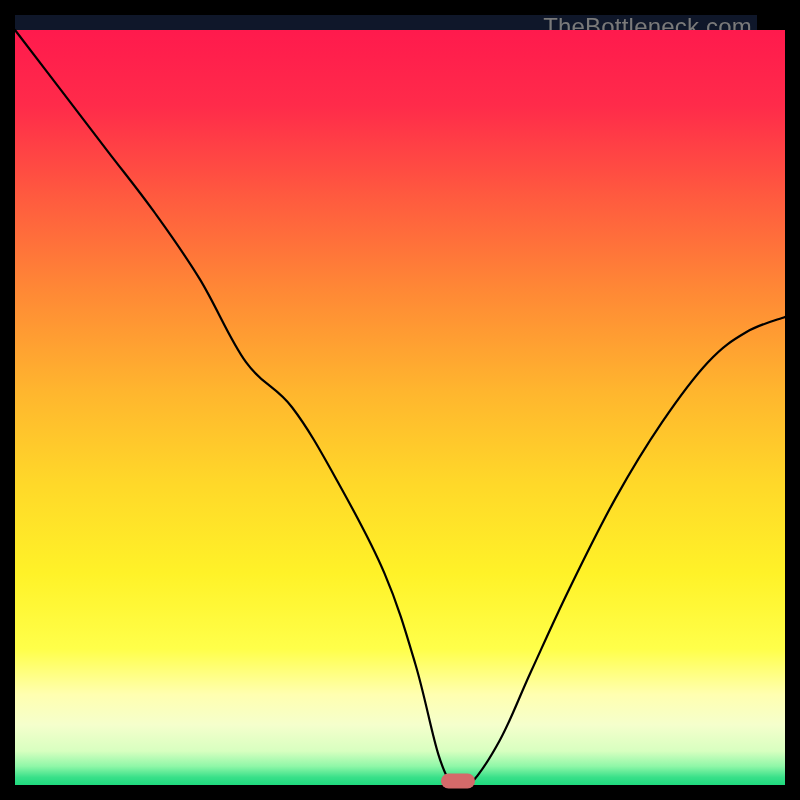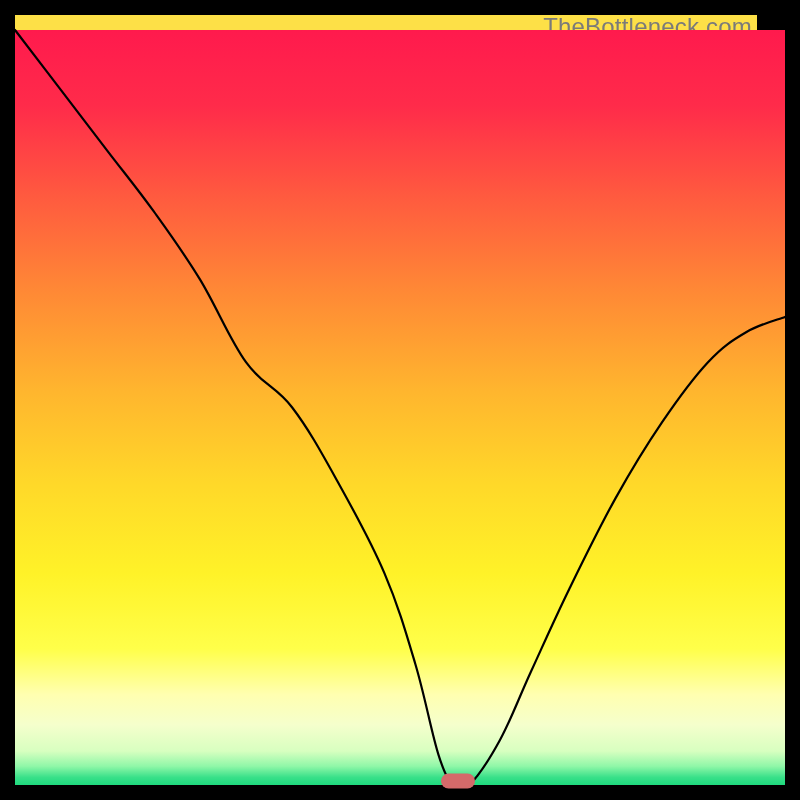--- a/index.html
+++ b/index.html
@@ -9,21 +9,21 @@
     height: 800px;
     background: #000;
     overflow: hidden;
   }
   .frame {
     position: absolute;
     left: 15px;
     top: 15px;
     width: 742px;
     height: 770px;
-    background: #fde047;
+    background: #0f172a;
   }
   .plot-area {
     position: absolute;
     left: 0;
     top: 15px;
     width: 770px;
     height: 755px;
   }
   .gradient {
     position: absolute;

